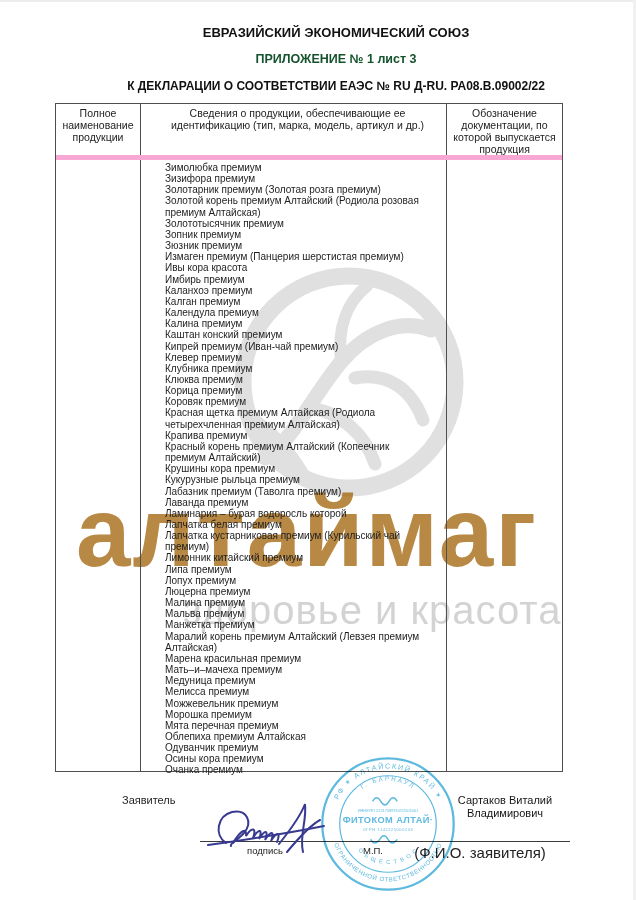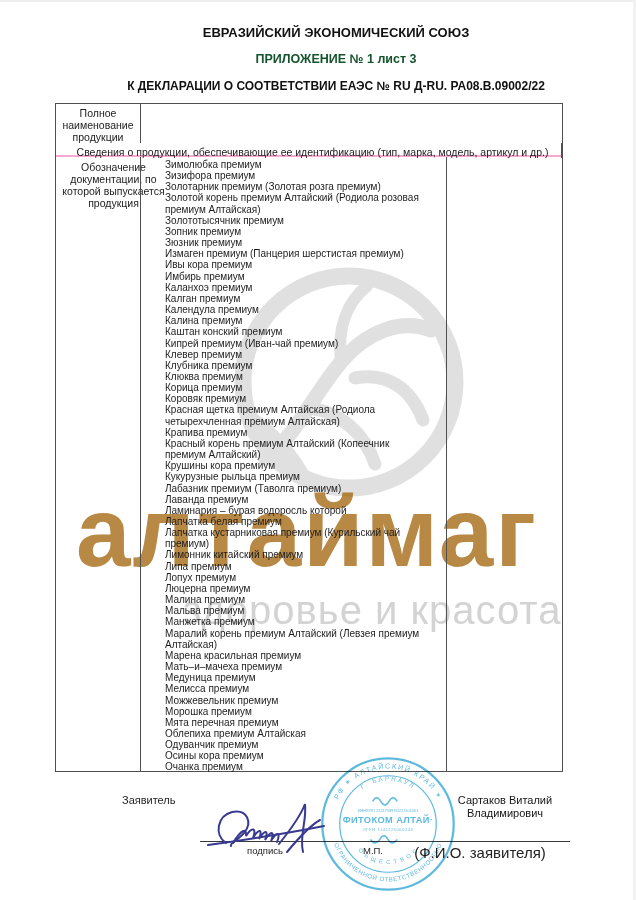--- a/index.html
+++ b/index.html
@@ -27,21 +27,21 @@
   .doc-headings{position:absolute;left:50px;top:0;width:572px;text-align:center;z-index:1;}
   .h-line1{position:absolute;left:0;top:25px;width:100%;font-size:13px;font-weight:bold;color:#111;}
   .h-line2{position:absolute;left:0;top:52px;width:100%;font-size:12.5px;font-weight:bold;color:#14532d;}
   .h-line3{position:absolute;left:0;top:79px;width:100%;font-size:12px;font-weight:bold;color:#111;}
 
   
   .decl-table{
     position:absolute;left:55px;top:103px;width:508px;height:669px;z-index:1;
     border:1px solid #4f4f4f;display:flex;flex-direction:column;box-sizing:border-box;
   }
-  .t-head{display:flex;border-bottom:2px solid #f9a8d4;height:51px;flex-direction:column;}
+  .t-head{display:flex;border-bottom:5px solid #f9a8d4;height:51px;}
   .t-body{display:flex;flex:1;min-height:0;}
   .c1{width:85px;border-right:1px solid #4f4f4f;box-sizing:border-box;flex:none;}
   .c2{flex:1;border-right:1px solid #4f4f4f;box-sizing:border-box;min-width:0;}
   .c3{width:115px;box-sizing:border-box;flex:none;}
   .th{font-size:10.5px;line-height:12px;text-align:center;color:#222;padding-top:3px;}
   .t-head .c1{padding-left:4px;padding-right:4px;width:85px;}
   .t-head .c2{padding-left:20px;padding-right:12px;}
   .t-head .c3{padding-left:4px;padding-right:4px;width:115px;}
   .t-body .c2{padding:2px 18px 0 24px;}
   .product-line{font-size:10px;line-height:11.15px;color:#1d1d1d;max-width:264px;}
@@ -96,21 +96,21 @@
       <div class="c1"></div>
       <div class="c2">
           <div class="product-line">Зимолюбка премиум</div>
           <div class="product-line">Зизифора премиум</div>
           <div class="product-line">Золотарник премиум (Золотая розга премиум)</div>
           <div class="product-line">Золотой корень премиум Алтайский (Родиола розовая премиум Алтайская)</div>
           <div class="product-line">Золототысячник премиум</div>
           <div class="product-line">Зопник премиум</div>
           <div class="product-line">Зюзник премиум</div>
           <div class="product-line">Измаген премиум (Панцерия шерстистая премиум)</div>
-          <div class="product-line">Ивы кора премиум</div>
+          <div class="product-line">Ивы кора красота</div>
           <div class="product-line">Имбирь премиум</div>
           <div class="product-line">Каланхоэ премиум</div>
           <div class="product-line">Калган премиум</div>
           <div class="product-line">Календула премиум</div>
           <div class="product-line">Калина премиум</div>
           <div class="product-line">Каштан конский премиум</div>
           <div class="product-line">Кипрей премиум (Иван-чай премиум)</div>
           <div class="product-line">Клевер премиум</div>
           <div class="product-line">Клубника премиум</div>
           <div class="product-line">Клюква премиум</div>

